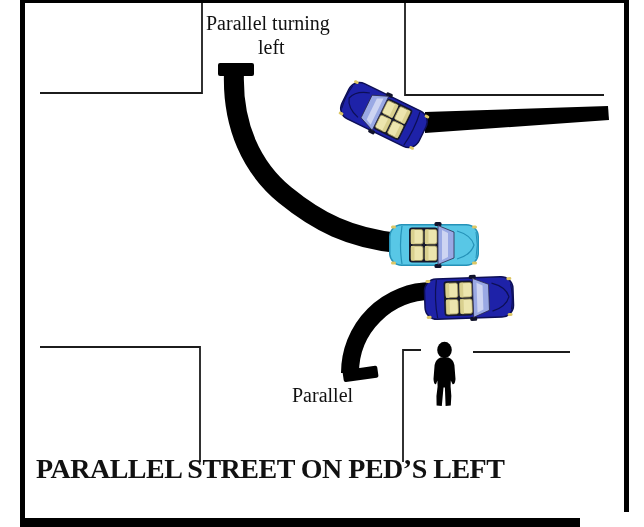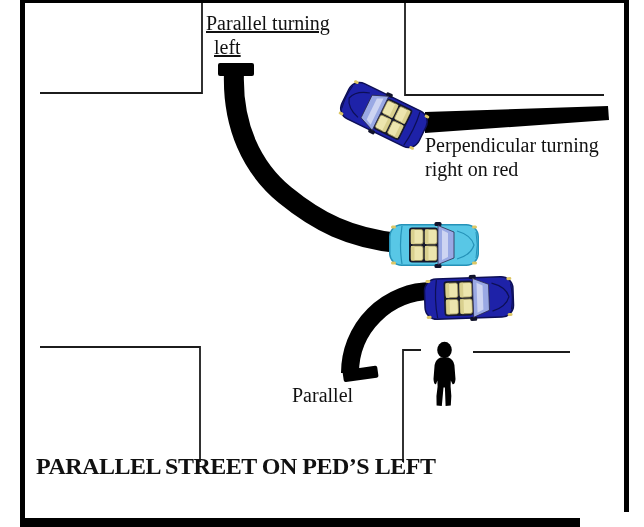--- a/index.html
+++ b/index.html
@@ -9,27 +9,27 @@
     font-family:"Liberation Serif", serif; color:var(--text,#111);
   }
   .frame { position:absolute; background:var(--frame,#000); }
   #frame-left   { left:20px; top:0;     width:5px;   height:527px; }
   #frame-top    { left:20px; top:0;     width:609px; height:3px;   }
   #frame-right  { left:624px; top:0;    width:5px;   height:512px; }
   #frame-bottom { left:20px; top:518px; width:560px; height:9px;   }
   svg.layer { position:absolute; left:0; top:0; }
   .lbl { position:absolute; font-size:20px; line-height:1.18; white-space:nowrap; }
   .lbl span { display:block; }
-  #lbl-parallel-left   { left:206px; top:12px;text-decoration:underline; }
-  #lbl-parallel-left span:nth-child(2) { padding-left:8px; }
+  #lbl-parallel-left   { left:206px; top:12px; }
+  #lbl-parallel-left span:nth-child(2) { padding-left:8px;margin-left:44px; }
   #lbl-perpendicular   { left:425px; top:134px; }
   #lbl-parallel-right  { left:292px; top:384px; width:114px; text-align:left; }
   #main-title {
     position:absolute; left:36px; top:453px;
-    font-size:24px; font-weight:bold; letter-spacing:-0.5px; white-space:nowrap;
+    font-size:28px; font-weight:bold; letter-spacing:-0.5px; white-space:nowrap;
   }
   .street { stroke:var(--street-line,#1c1c1c); stroke-width:1.8; fill:none; }
   .arrow  { fill:var(--arrow,#000); }
   .arrow-stroke { stroke:var(--arrow,#000); fill:none; }
 </style>
 </head>
 <body>
 
 <div class="canvas">
 
@@ -97,22 +97,18 @@
                L 444.9 387.5 L 443.5 387.5 L 441.8 406 L 436.6 405.5
                Q 435.8 396 437.6 386.5 L 437.4 380.5 L 436 384.2
                Q 433.8 384.5 433.5 379 Z"></path>
     </g>
   </svg>
 
   <div id="lbl-parallel-left" class="lbl">
     <span>Parallel turning</span>
     <span>left</span>
   </div>
-  <div id="lbl-perpendicular" class="lbl">
-    <span>Perpendicular turning</span>
-    <span>right on red</span>
-  </div>
   <div id="lbl-parallel-right" class="lbl">
     <span>Parallel</span>
   </div>
 
   <div id="main-title">PARALLEL STREET ON PED’S LEFT</div>
 </div>
 
 </body></html>

